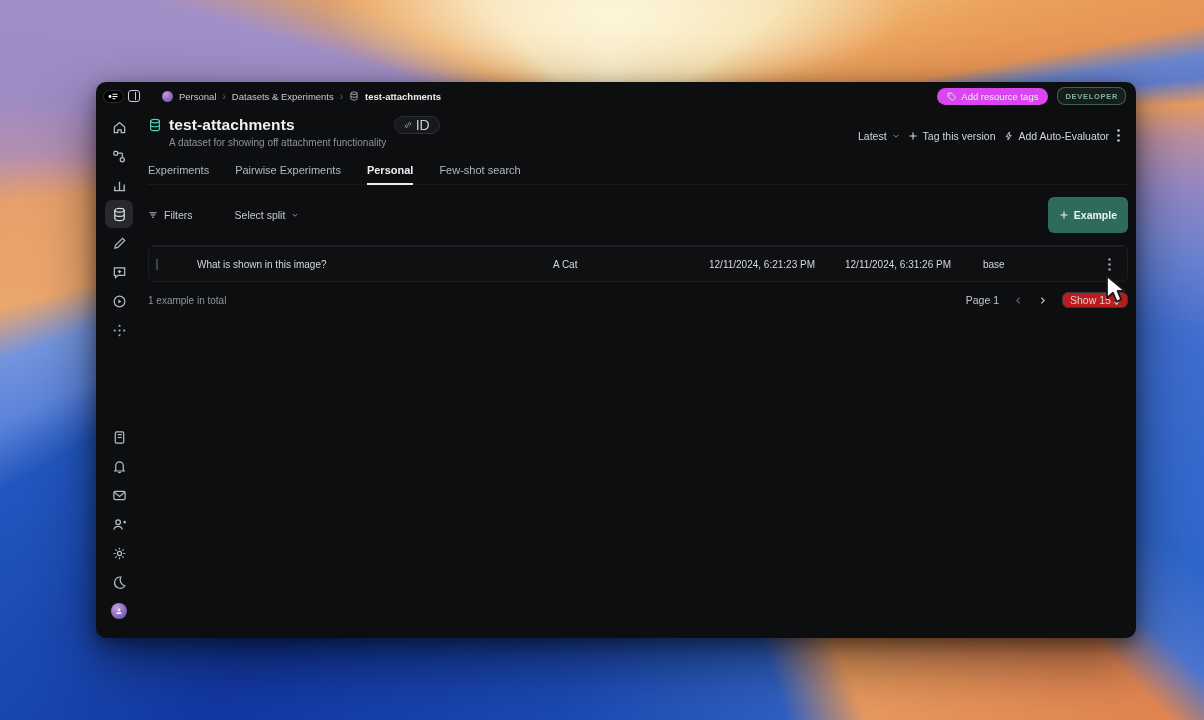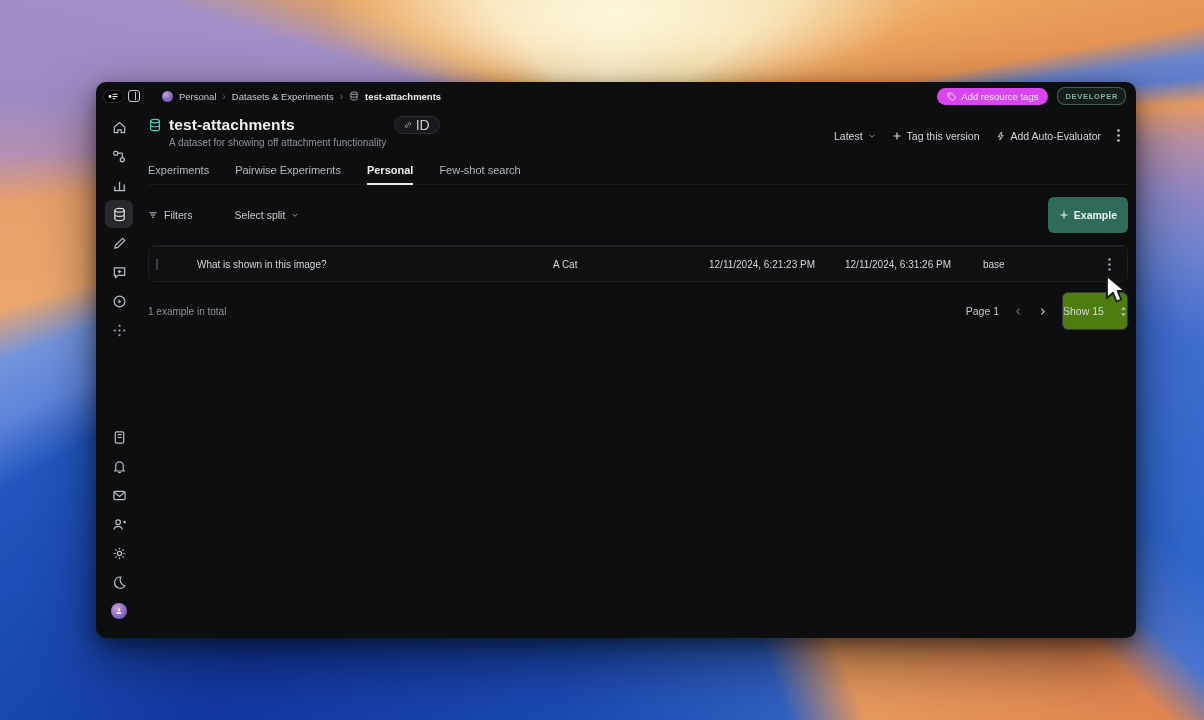--- a/index.html
+++ b/index.html
@@ -44,21 +44,21 @@
   .side-spacer { flex:1; }
   .avatar-lg { width:16px; height:16px; border-radius:50%; background:radial-gradient(circle at 35% 30%, #c79bd8, #7a5fb8 70%); display:flex; align-items:center; justify-content:center; }
   
   .main { position:absolute; left:46px; top:28px; right:0; bottom:0; padding:0 8px 0 6px; }
   .page-header { display:flex; justify-content:space-between; align-items:flex-start; padding:6px 4px 0 0; }
   .title-line { display:flex; align-items:center; gap:7px; }
   .db-ico-lg { width:14px; height:14px; color:#4fd8c0; }
   .page-title { font-size:15.5px; font-weight:700; color:#eef0f1; letter-spacing:.1px; }
   .id-pill { display:flex; align-items:center; gap:4px; height:18px; padding:0 9px; margin-left:92px; border-radius:10px; border:1px solid #2b2e33; background:#17191c; color:#c9ccd0; font-size:14px; cursor:pointer; }
   .subtitle { margin:3px 0 0 21px; font-size:10px; color:#8f9398; }
-  .version-controls { display:flex; align-items:center; gap:16px; margin-top:13px; margin-right:4px; color:#d3d6d9; font-size:10.5px; }
+  .version-controls { display:flex; align-items:center; gap:8px; margin-top:13px; margin-right:4px; color:#d3d6d9; font-size:10.5px; }
   .vc-item { display:flex; align-items:center; gap:5px; cursor:pointer; white-space:nowrap; }
   .kebab { cursor:pointer; display:flex; align-items:center; }
   
   .tabs { display:flex; gap:26px; margin-top:16px; padding-left:0; border-bottom:1px solid rgba(255,255,255,.05); }
   .tab { font-size:11px; color:#b4b8bd; padding-bottom:7px; cursor:pointer; }
   .tab.active { color:#eceef0; font-weight:700; border-bottom:2px solid #e9ebed; margin-bottom:-1px; }
   
   .toolbar { display:flex; align-items:center; margin-top:12px;gap:16px; }
   .tool-btn { display:flex; align-items:center; gap:6px; color:#c6c9cd; font-size:10.5px; cursor:pointer; }
   .tool-btn + .tool-btn { margin-left:26px; }
@@ -70,21 +70,21 @@
   .tbody-row { height:35px; background:#0f1012; border-top:1px solid #1d1f23; color:#d5d8db; font-size:10px; }
   .cell { padding-left:12px; white-space:nowrap; overflow:hidden; }
   .cell-check { padding-left:7px; }
   .checkbox { width:10px; height:10px; border-radius:2px; background:#26292d; border:1px solid #3e4147; cursor:pointer; }
   .cell-actions { display:flex; justify-content:center; }
   
   .table-footer { display:flex; align-items:center; margin-top:10px; width:980px; color:#8f9398; font-size:10px; }
   .pager { margin-left:auto; display:flex; align-items:center; gap:15px; }
   .page-label { color:#c6c9cc; font-size:10.5px; }
   .pg-btn { cursor:pointer; display:flex; align-items:center; }
-  .show-select { display:flex; align-items:center; justify-content:space-between; width:66px; height:38px; padding:0 0; border-radius:6px; background:#4d7c0f; border:1px solid #34373c; color:#d7dadd; font-size:10.5px; cursor:pointer; }
+  .show-select { display:flex; align-items:center; justify-content:space-between; width:66px; height:16px; padding:0 7px; border-radius:6px; background:#b91c1c; border:1px solid #34373c; color:#d7dadd; font-size:10.5px; cursor:pointer; }
   .cursor { position:absolute; left:1104px; top:274px; pointer-events:none; z-index:50; }
   svg { display:block; }
 </style>
 </head>
 <body>
 
 <div class="desktop">
   <div class="window">
 
     <div class="topbar">

